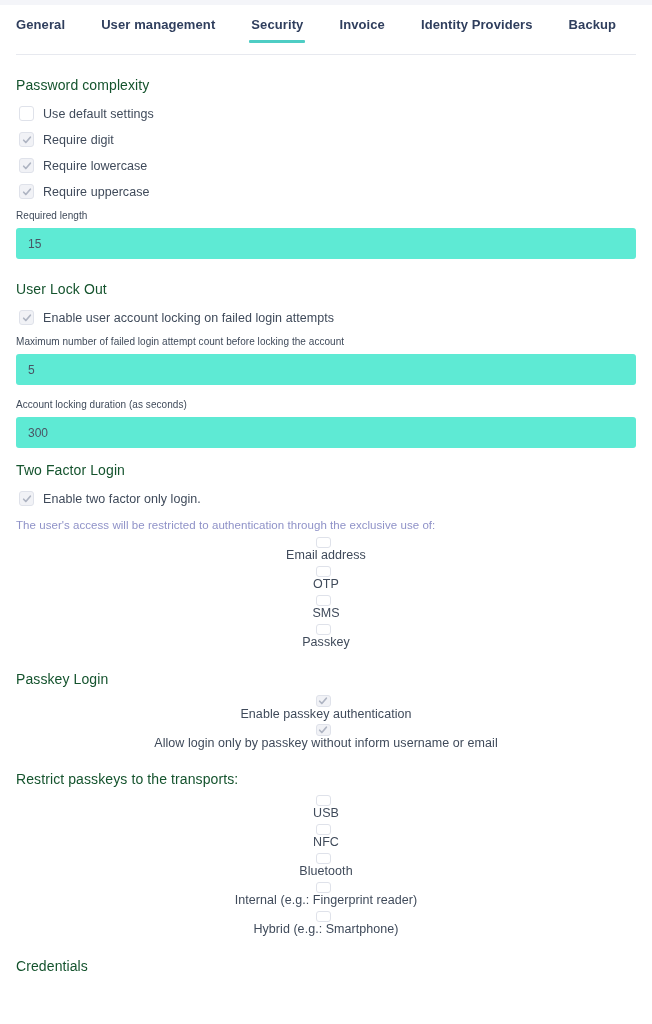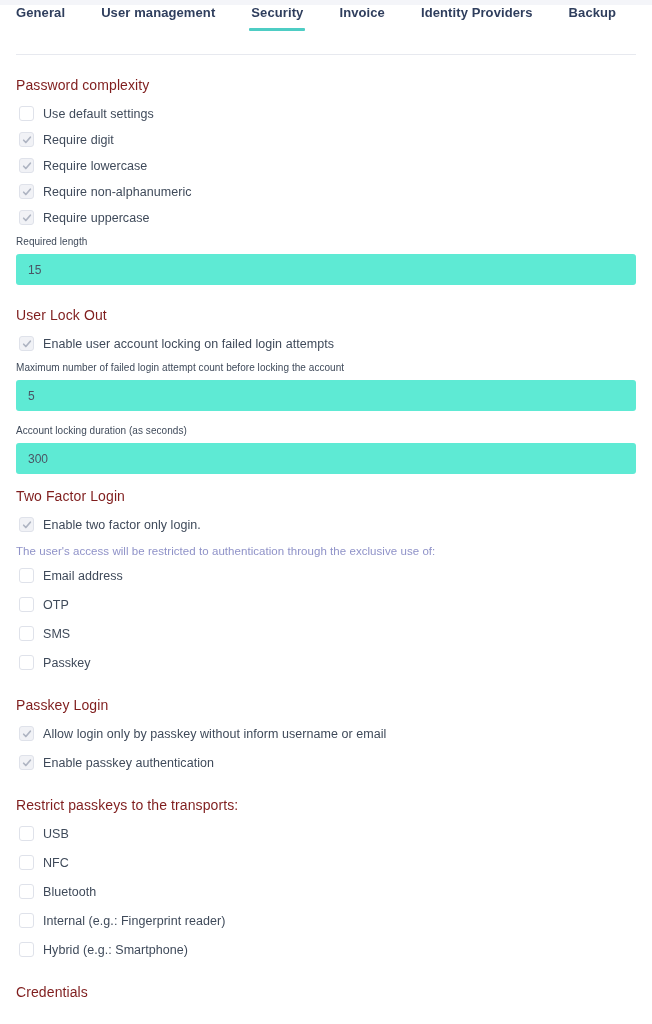--- a/index.html
+++ b/index.html
@@ -22,21 +22,21 @@
     background: #ffffff;
     width: 652px;
     min-height: 1019px;
     padding: 0;
   }
 
   
   .tabbar {
     position: relative;
     display: flex;
-    align-items: flex-start;
+    align-items: center;
     padding: 0 16px;
     height: 50px;
     background: #ffffff;
   }
   .tabbar::after {
     content: "";
     position: absolute;
     left: 16px;
     right: 16px;
     bottom: 0;
@@ -66,42 +66,42 @@
     background: #4ecdc4;
     border-radius: 1px;
     z-index: 2;
   }
 
   
   .content { padding: 0 16px; }
 
   .section-title {
     font-size: 14px;
-    color: #7f1d1d;
+    color: #14532d;
     margin: 22px 0 8px 0;
     font-weight: normal;
     letter-spacing: 0.1px;
   }
   .section-title.tight { margin-top: 5px; }
 
   .help-purple {
     font-size: 11.5px;
     color: #8f92c8;
     margin: 8px 0 6px 0;
     letter-spacing: 0.05px;
   }
 
   
   .chk-row {
     display: flex;
     align-items: center;
     height: 25px;
     margin: 0 0 1px 0;
   }
-  .chk-row.sp { margin-bottom: 4px; }
+  .chk-row.sp { margin-bottom: 4px; flex-direction: column; }
   .chk {
     width: 15px;
     height: 15px;
     min-width: 15px;
     border-radius: 3px;
     margin-left: 3px;
     margin-right: 9px;
     display: inline-flex;
     align-items: center;
     justify-content: center;
@@ -194,28 +194,20 @@
             </svg>
       </span>
       <span class="chk-label">Require lowercase</span>
     </div>
     <div class="chk-row">
       <span class="chk on">
         <svg viewBox="0 0 12 12">
               <path d="M2 6.3 L4.6 9 L10 2.6"></path>
             </svg>
       </span>
-      <span class="chk-label">Require non-alphanumeric</span>
-    </div>
-    <div class="chk-row">
-      <span class="chk on">
-        <svg viewBox="0 0 12 12">
-              <path d="M2 6.3 L4.6 9 L10 2.6"></path>
-            </svg>
-      </span>
       <span class="chk-label">Require uppercase</span>
     </div>
 
     <div class="field-block">
       <div class="field-label">Required length</div>
       <input class="field-input" type="text" value="15" style="">
     </div>
 
     <div class="section-title">User Lock Out</div>
 
@@ -277,29 +269,29 @@
     </div>
 
     <div class="section-title">Passkey Login</div>
 
     <div class="chk-row sp">
       <span class="chk on">
         <svg viewBox="0 0 12 12">
               <path d="M2 6.3 L4.6 9 L10 2.6"></path>
             </svg>
       </span>
+      <span class="chk-label">Enable passkey authentication</span>
+    </div>
+    <div class="chk-row sp">
+      <span class="chk on">
+        <svg viewBox="0 0 12 12">
+              <path d="M2 6.3 L4.6 9 L10 2.6"></path>
+            </svg>
+      </span>
       <span class="chk-label">Allow login only by passkey without inform username or email</span>
-    </div>
-    <div class="chk-row sp">
-      <span class="chk on">
-        <svg viewBox="0 0 12 12">
-              <path d="M2 6.3 L4.6 9 L10 2.6"></path>
-            </svg>
-      </span>
-      <span class="chk-label">Enable passkey authentication</span>
     </div>
 
     <div class="section-title">Restrict passkeys to the transports:</div>
 
     <div class="chk-row sp">
       <span class="chk off">
         
       </span>
       <span class="chk-label">USB</span>
     </div>

